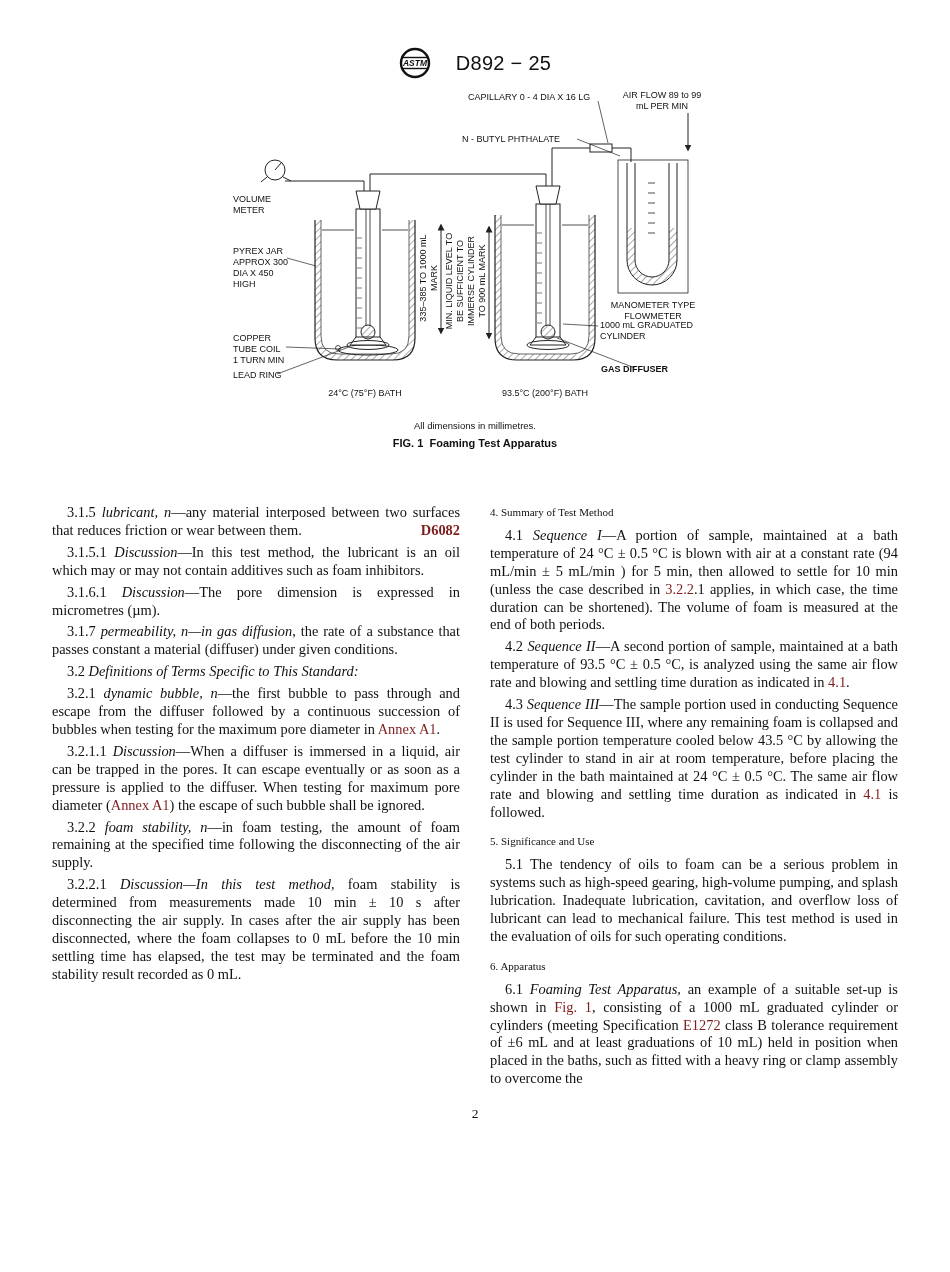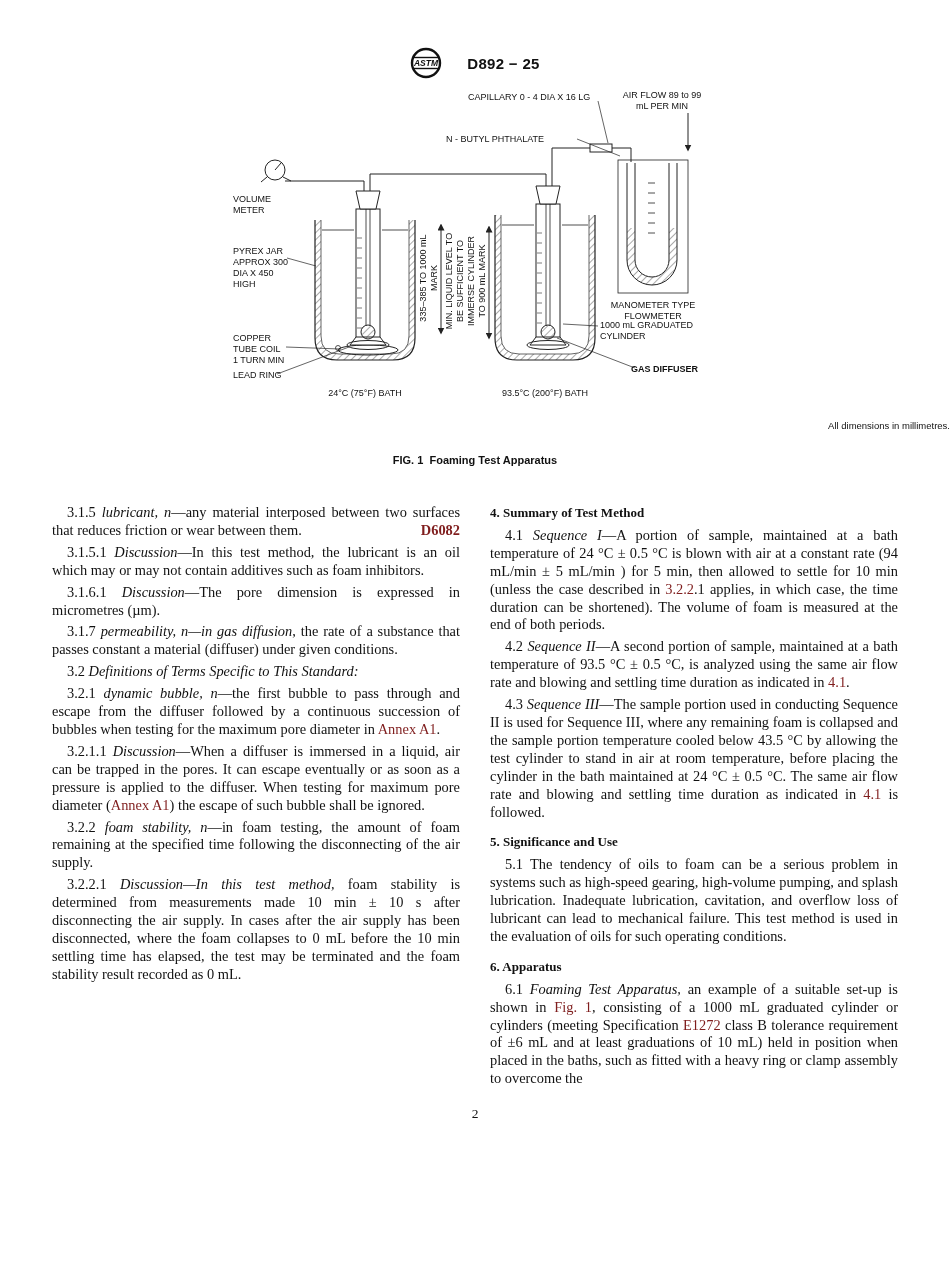--- a/index.html
+++ b/index.html
@@ -3,37 +3,37 @@
 <meta charset="utf-8">
 <style>
   html,body{margin:0;padding:0;}
   body{
     width:950px;height:1272px;background:#ffffff;overflow:hidden;
     font-family:"Liberation Serif","DejaVu Serif",serif;color:#111;
   }
   .page{position:relative;width:950px;height:1272px;box-sizing:border-box;padding-top:46px;}
   
   .hdr{display:flex;align-items:center;justify-content:center;gap:25px;height:34px;}
-  .hdr .code{font-family:"Liberation Sans","DejaVu Sans",sans-serif;font-weight:bold;font-size:15px;letter-spacing:.3px;}
+  .hdr .code{font-family:"Liberation Sans","DejaVu Sans",sans-serif;font-weight:normal;font-size:20px;letter-spacing:.3px;}
   
   .fig{position:relative;width:751px;height:372px;margin-top:8px;
        font-family:"Liberation Sans","DejaVu Sans",sans-serif;}
   .fig svg{position:absolute;left:0;top:0;}
   .fig-label{position:absolute;font-size:9px;line-height:11px;white-space:pre-line;color:#111;}
   .fig-label.ctr{text-align:center;}
   .fig-label.rot{transform:rotate(-90deg);}
   .fig-label.bold{font-weight:bold;}
-  .fig-note{position:absolute;left:0;width:950px;text-align:right;font-size:9.5px;}
+  .fig-note{position:absolute;left:0;width:950px;text-align:center;font-size:9.5px;}
   .fig-cap{position:absolute;left:0;width:950px;text-align:center;font-size:11px;font-weight:bold;}
   
   .columns{display:flex;gap:30px;padding:0 52px;margin-top:44px;}
   .col{flex:1;min-width:0;font-size:14.4px;line-height:17.9px;text-align:justify;}
   .para{margin:0;margin-top:4px;text-indent:15px;position:relative;}
   .para.first{margin-top:0;}
-  .sec-h{font-size:13px;font-weight:bold;margin:12px 0 5px 0;}
+  .sec-h{font-size:11px;font-weight:normal;margin:12px 0 5px 0;}
   .sec-h.first{margin-top:0;}
   .run-i{font-style:italic;}
   .run-b{font-weight:bold;}
   .run-link{color:#7f1d1d;}
   .run-absright{position:absolute;right:0;bottom:0;}
   
   .pgnum{margin-top:18px;text-align:center;font-size:13.5px;}
 </style>
 </head>
 <body>
@@ -132,21 +132,21 @@
         <line x1="286" y1="259" x2="340" y2="261"></line>
         <line x1="277" y1="286" x2="349" y2="259"></line>
         <line x1="598" y1="238" x2="563" y2="236"></line>
         <line x1="635" y1="280" x2="557" y2="250"></line>
       </g>
     </svg>
 
     <div class="fig-label" style="left:468px;top:4px">CAPILLARY 0 - 4 DIA X 16 LG</div>
     <div class="fig-label ctr" style="left:612px;top:2px;width:100px">AIR FLOW 89 to 99
 mL PER MIN</div>
-    <div class="fig-label" style="left:446px;top:46px">N - BUTYL PHTHALATE</div>
+    <div class="fig-label" style="left:462px;top:46px">N - BUTYL PHTHALATE</div>
     <div class="fig-label" style="left:233px;top:106px">VOLUME
 METER</div>
     <div class="fig-label" style="left:233px;top:158px">PYREX JAR
 APPROX 300
 DIA X 450
 HIGH</div>
     <div class="fig-label rot ctr" style="left:369px;top:179px;width:120px;height:22px">335–385 TO 1000 mL
 MARK</div>
     <div class="fig-label rot ctr" style="left:411px;top:171px;width:110px;height:44px">MIN. LIQUID LEVEL TO
 BE SUFFICIENT TO
@@ -155,23 +155,23 @@
     <div class="fig-label" style="left:233px;top:245px">COPPER
 TUBE COIL
 1 TURN MIN</div>
     <div class="fig-label" style="left:233px;top:282px">LEAD RING</div>
     <div class="fig-label ctr" style="left:305px;top:300px;width:120px">24°C (75°F) BATH</div>
     <div class="fig-label ctr" style="left:485px;top:300px;width:120px">93.5°C (200°F) BATH</div>
     <div class="fig-label ctr" style="left:597px;top:212px;width:112px">MANOMETER TYPE
 FLOWMETER</div>
     <div class="fig-label" style="left:600px;top:232px">1000 mL GRADUATED
 CYLINDER</div>
-    <div class="fig-label bold" style="left:631px;top:276px">GAS DIFFUSER</div>
+    <div class="fig-label bold" style="left:601px;top:276px">GAS DIFFUSER</div>
     <div class="fig-note" style="top:332px">All dimensions in millimetres.</div>
-    <div class="fig-cap" style="top:366px">FIG. 1&nbsp;&nbsp;Foaming Test Apparatus</div>
+    <div class="fig-cap" style="top:349px">FIG. 1&nbsp;&nbsp;Foaming Test Apparatus</div>
   </div>
 
   <div class="columns">
     <div class="col">
       <p class="para first"><span>3.1.5 </span><span class="run-i">lubricant, n</span><span>—any material interposed between two surfaces that reduces friction or wear between them.</span><span class="run-link run-b run-absright">D6082</span></p>
       <p class="para"><span>3.1.5.1 </span><span class="run-i">Discussion</span><span>—In this test method, the lubricant is an oil which may or may not contain additives such as foam inhibitors.</span></p>
       <p class="para"><span>3.1.6.1 </span><span class="run-i">Discussion</span><span>—The pore dimension is expressed in micrometres (µm).</span></p>
       <p class="para"><span>3.1.7 </span><span class="run-i">permeability, n—in gas diffusion</span><span>, the rate of a substance that passes constant a material (diffuser) under given conditions.</span></p>
       <p class="para"><span>3.2 </span><span class="run-i">Definitions of Terms Specific to This Standard:</span></p>
       <p class="para"><span>3.2.1 </span><span class="run-i">dynamic bubble, n</span><span>—the first bubble to pass through and escape from the diffuser followed by a continuous succession of bubbles when testing for the maximum pore diameter in </span><span class="run-link">Annex A1</span><span>.</span></p>

